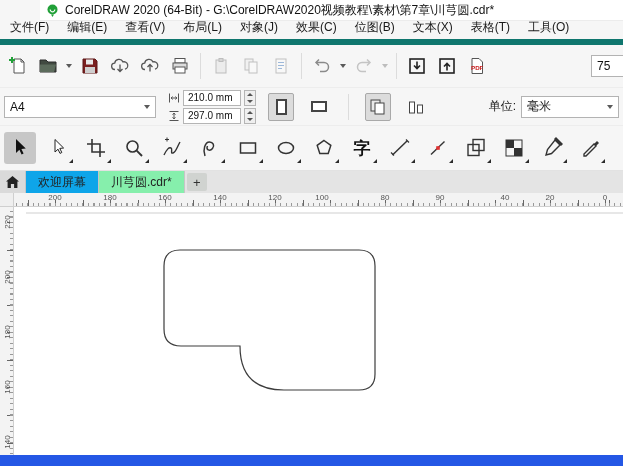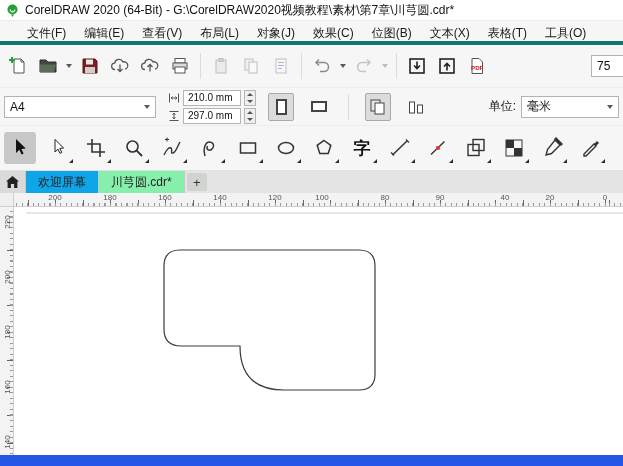--- a/index.html
+++ b/index.html
@@ -1,25 +1,25 @@
 <!DOCTYPE html>
 <html><head>
 <meta charset="utf-8">
 <style>
   * { box-sizing: border-box; margin: 0; padding: 0; }
   html,body { width:623px; height:466px; overflow:hidden; }
   body { font-family:"Liberation Sans","DejaVu Sans",sans-serif; font-size:12px; color:#1a1a1a; background:#f6f6f6; }
   .app { width:623px; height:466px; display:flex; flex-direction:column; overflow:hidden; background:#f6f6f6; }
 
   
-  .titlebar { height:21px; background:#ffffff; display:flex; align-items:center; gap:6px; padding:0 6px; border-bottom:1px solid #ececec; flex:0 0 auto; }
+  .titlebar { height:21px; background:#ffffff; display:flex; align-items:center; gap:6px; padding:0 6px; border-bottom:1px solid #ececec; flex:0 0 auto;margin-left:40px; }
   .titlebar .title-text { font-size:12px; color:#111; white-space:nowrap; }
 
   
-  .menubar { height:24px; background:#f6f6f6; display:flex; align-items:flex-start; padding:0 18px; flex:0 0 auto; border-bottom:4px solid #0f766e; }
+  .menubar { height:24px; background:#f6f6f6; display:flex; align-items:flex-end; padding:0 1px; flex:0 0 auto; border-bottom:6px solid #0f766e; }
   .menu-item { padding:0 9px; line-height:24px; white-space:nowrap; cursor:default; }
 
   
   .toolbar { background:#f6f6f6; display:flex; align-items:center; padding:0 4px; flex:0 0 auto; overflow:hidden; position:relative; }
   .toolbar.std { height:43px; border-bottom:1px solid #ededed; gap:2px; }
   .toolbar.prop { height:38px; border-bottom:1px solid #ededed; gap:12px; }
   .toolbar.tools { height:45px; border-bottom:1px solid #e2e2e2; gap:6px; padding:0 4px; }
   .icon-btn { width:28px; height:28px; display:flex; align-items:center; justify-content:center; border-radius:2px; position:relative; }
   .sep { width:1px; height:26px; background:#dcdcdc; margin:0 4px; flex:0 0 auto; }
   .caret-down { width:0; height:0; border-left:3px solid transparent; border-right:3px solid transparent; border-top:4px solid #5a5a5a; flex:0 0 auto; }

